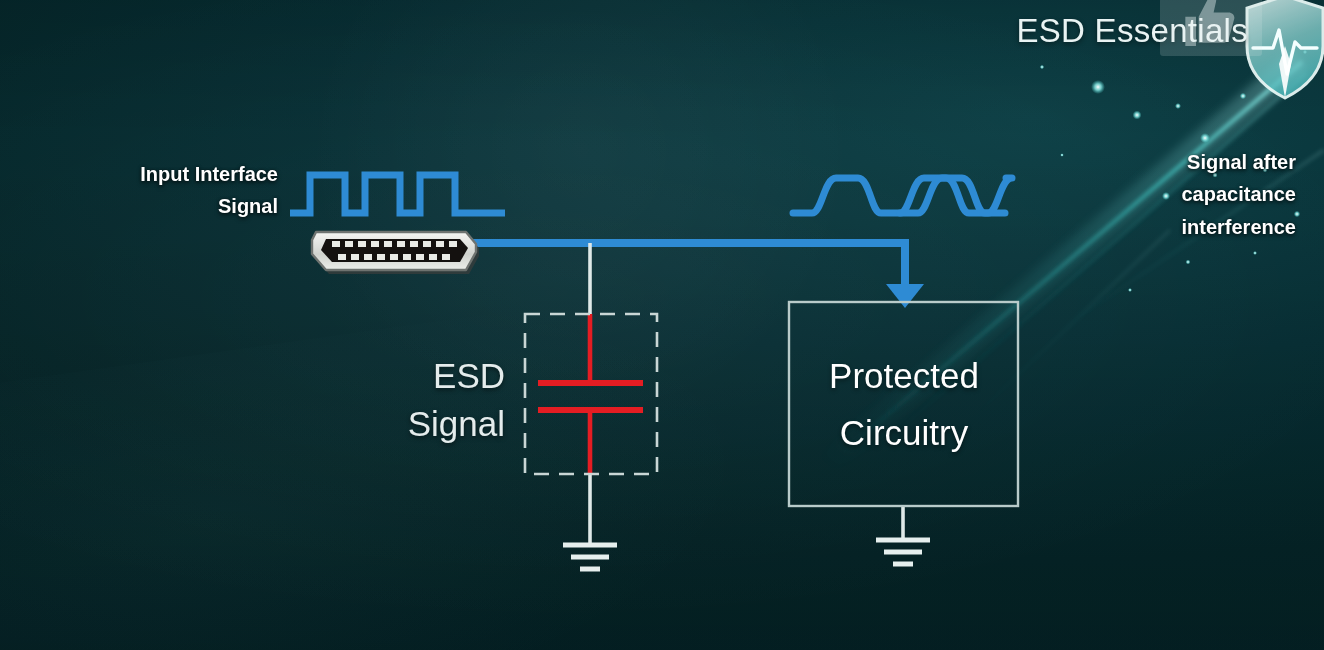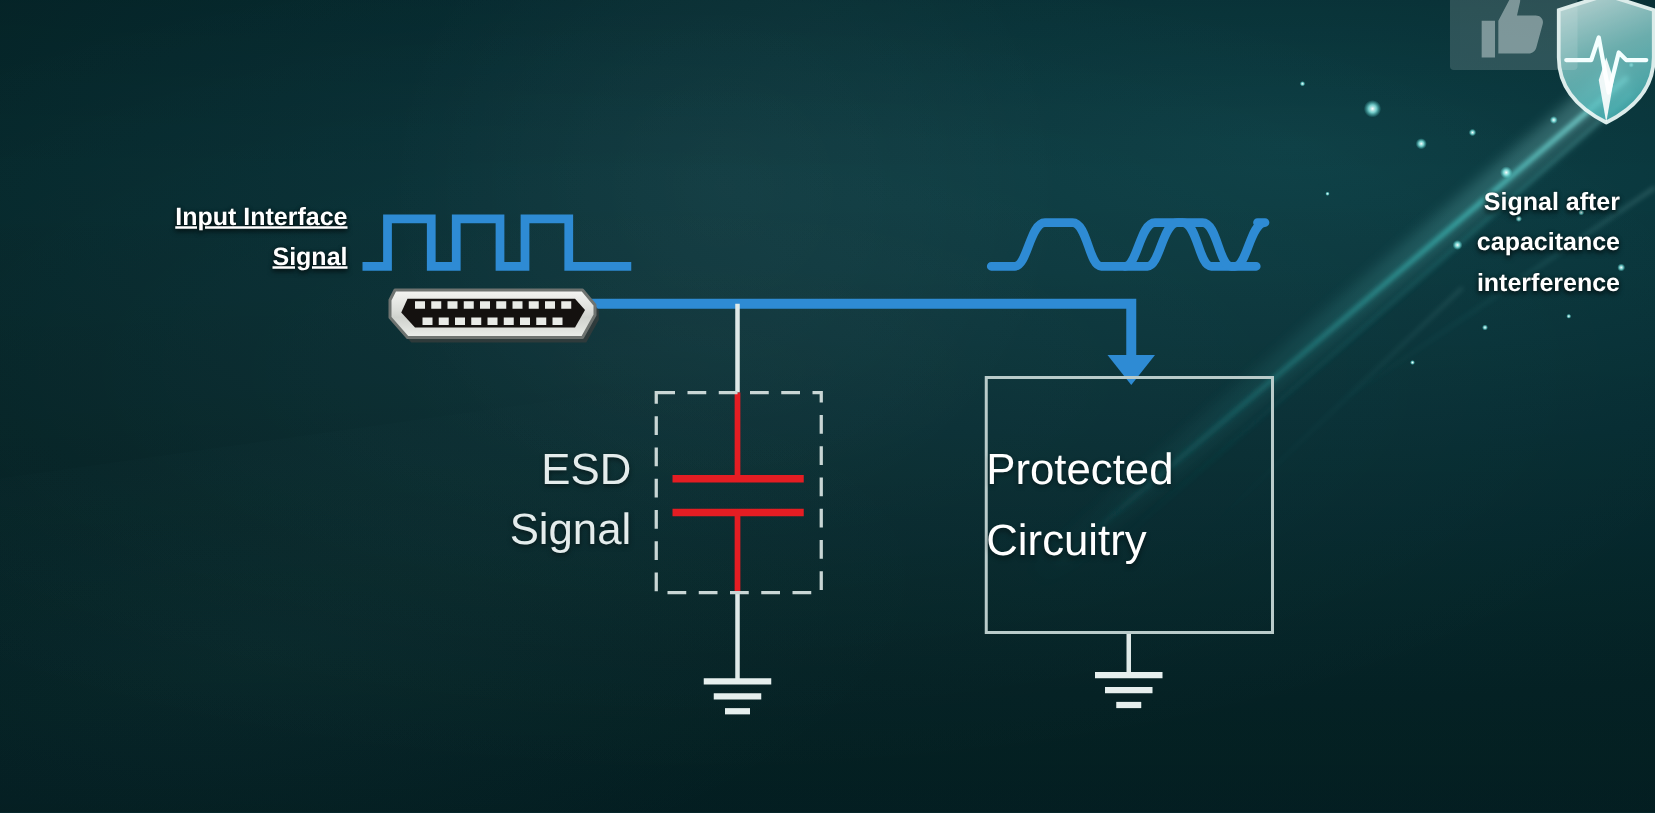--- a/index.html
+++ b/index.html
@@ -45,31 +45,31 @@
     font-size:33px;color:#e9f3f3;font-weight:400;letter-spacing:0.3px;
     text-shadow:0 2px 5px rgba(0,0,0,0.45);
     white-space:nowrap;
   }
 
   .lbl{
     position:absolute;font-weight:bold;color:#ffffff;font-size:20px;line-height:1.62;
     text-shadow:0 2px 4px rgba(0,0,0,0.65),0 0 3px rgba(0,0,0,0.5);
     white-space:pre-line;
   }
-  .lbl-left{left:28px;top:158px;width:250px;text-align:right;text-decoration:underline;}
+  .lbl-left{left:28px;top:158px;width:250px;text-align:right;}
   .lbl-right{left:1026px;top:146px;width:270px;text-align:right;}
 
   .esd-lbl{
     position:absolute;left:330px;top:352px;width:175px;text-align:right;
     font-size:35px;line-height:1.36;color:#e4ecec;font-weight:400;
     text-shadow:0 2px 4px rgba(0,0,0,0.5);
     white-space:pre-line;
   }
   .pc-lbl{
-    position:absolute;left:789px;top:348px;width:230px;
+    position:absolute;left:789px;top:348px;width:230px;text-align:center;
     font-size:35px;line-height:1.62;color:#ffffff;font-weight:400;
     text-shadow:0 2px 4px rgba(0,0,0,0.45);
     white-space:pre-line;
   }
 
   
   .wm{
     position:absolute;left:1160px;top:-6px;width:102px;height:62px;
     background:rgba(226,238,236,0.17);
     border-radius:3px;
@@ -223,20 +223,21 @@
           <rect x="377" y="254" width="8" height="6"></rect>
         <rect x="390" y="254" width="8" height="6"></rect>
           <rect x="403" y="254" width="8" height="6"></rect>
         <rect x="416" y="254" width="8" height="6"></rect>
           <rect x="429" y="254" width="8" height="6"></rect>
         <rect x="442" y="254" width="8" height="6"></rect>
       </g>
     </g>
   </svg>
 
+  <div class="brand">ESD Essentials</div>
 
   <div class="wm">
     <svg width="64" height="64" viewBox="0 0 24 24">
       <path d="M2,10 h4 v11 h-4 z M7,10 l4.2,-8 c1.8,-0.2 2.6,1 2.3,2.4 l-0.9,4 h5.6
                c1.5,0 2.5,1.2 2.1,2.6 l-1.9,7 c-0.3,1.1 -1.2,1.8 -2.3,1.8 h-9.1 z" fill="rgba(236,246,245,0.42)"></path>
     </svg>
   </div>
 
   <div class="lbl lbl-left">Input Interface
 Signal</div>

